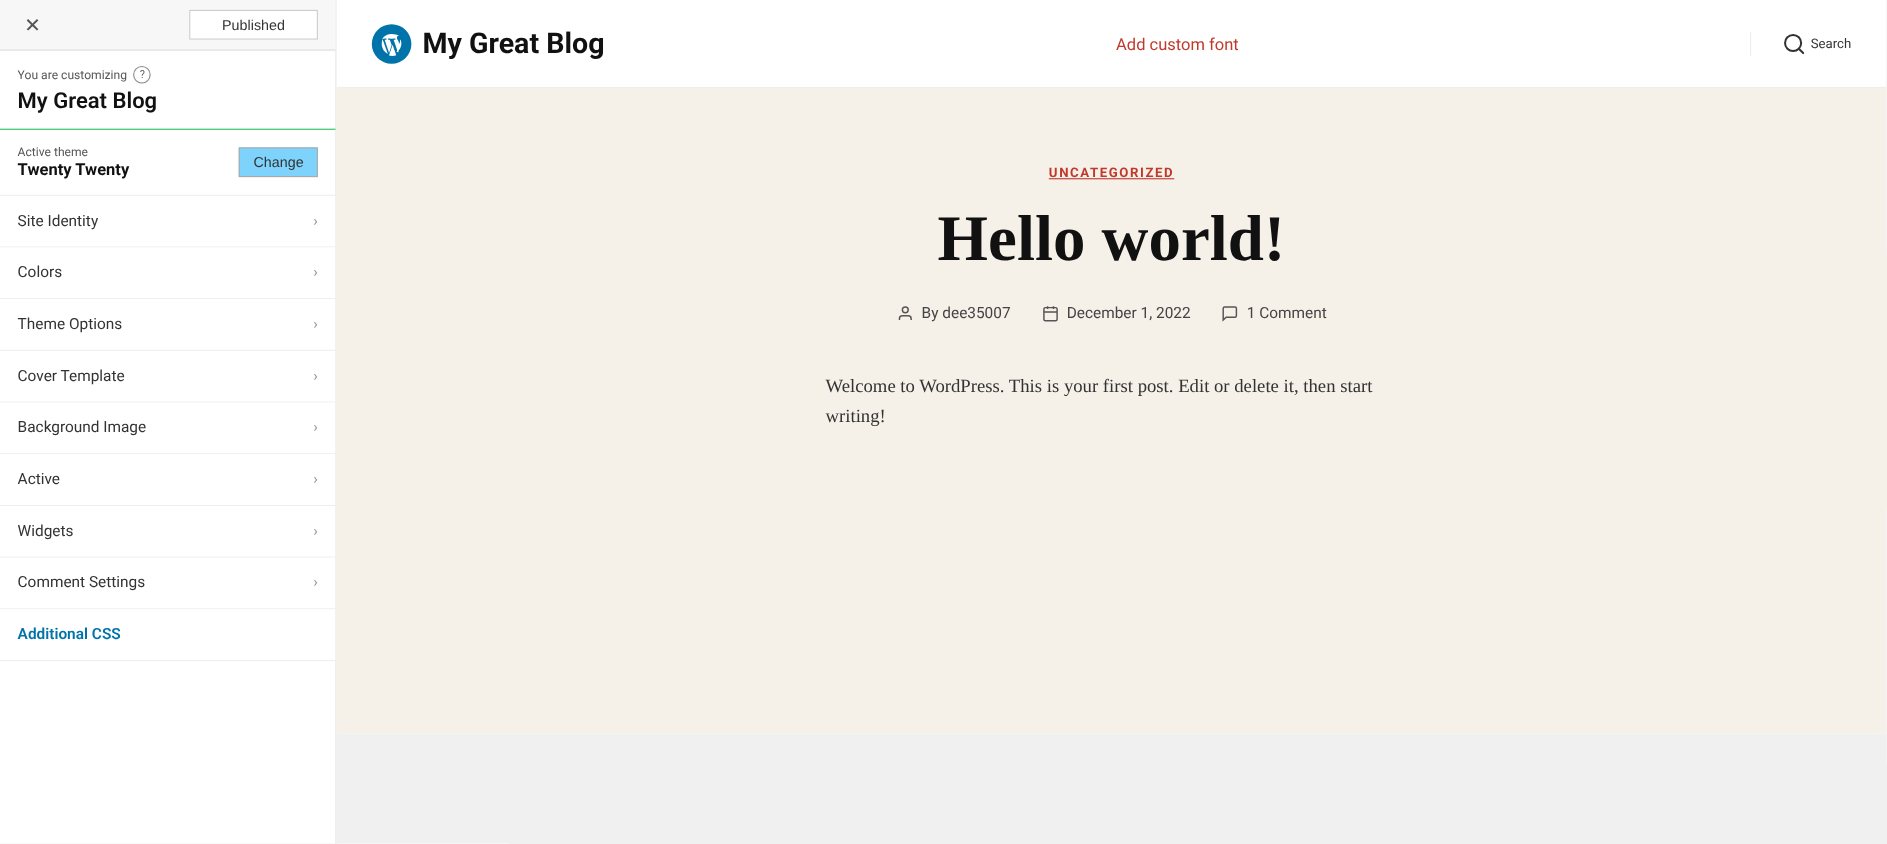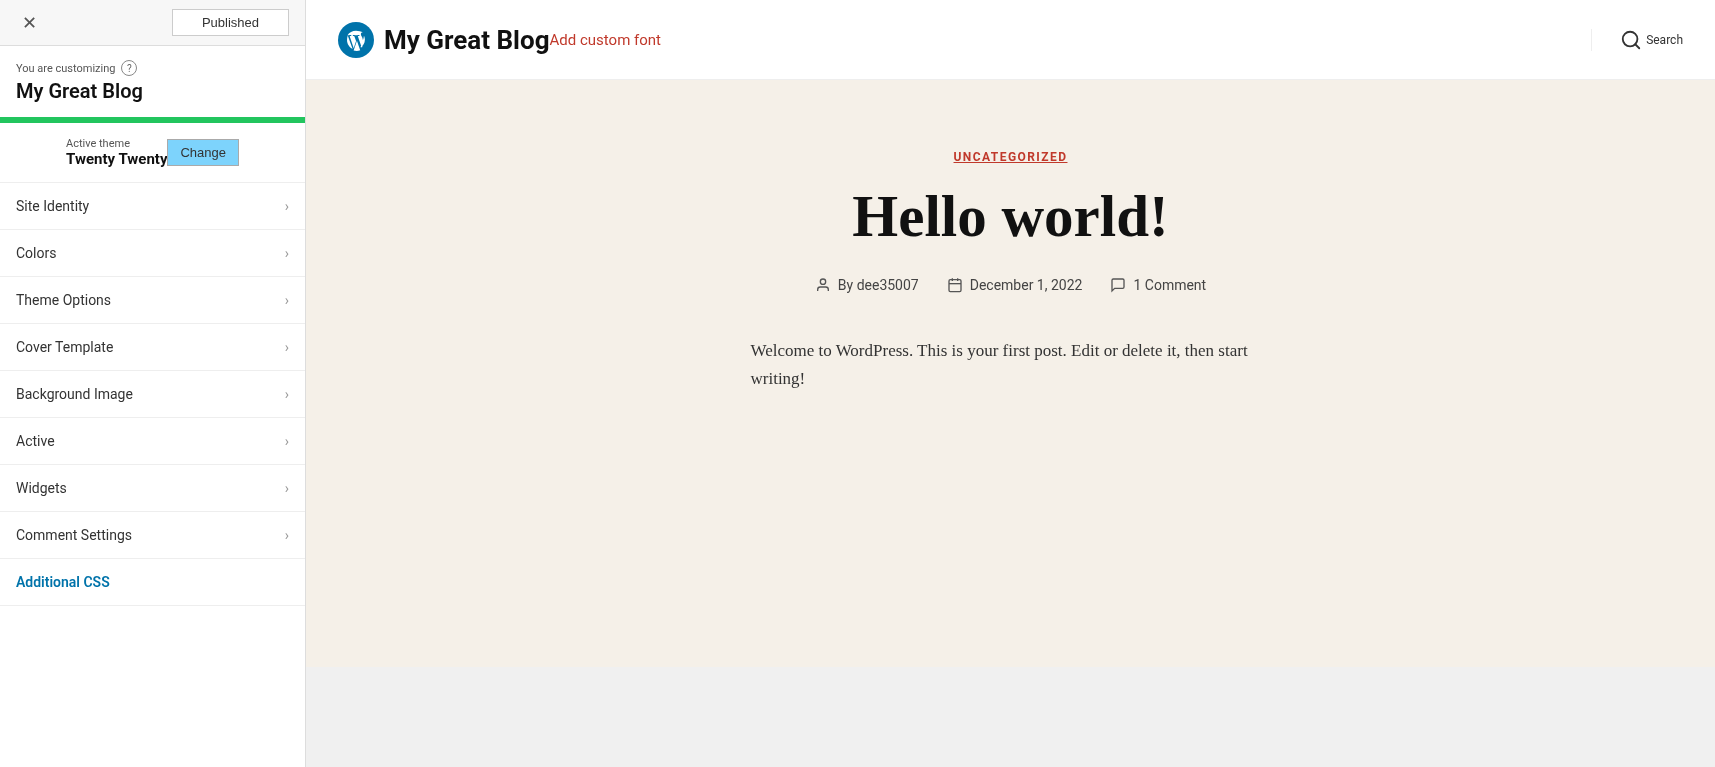--- a/index.html
+++ b/index.html
@@ -41,21 +41,21 @@
       border: 1px solid #ccc;
       padding: 5px 29px;
       font-size: 13px;
       cursor: pointer;
       color: #333;
     }
 
     
     #customizing-header {
       padding: 14px 16px 14px 16px;
-      border-bottom: 6px solid #22c55e;
+      border-bottom: 1px solid #22c55e;
     }
     #customizing-label {
       font-size: 11px;
       color: #555;
       margin-bottom: 3px;
       display: flex;
       align-items: center;
       gap: 6px;
     }
     #customizing-label .help-icon {
@@ -74,21 +74,21 @@
       font-weight: 600;
       color: #111;
     }
 
     
     #active-theme-section {
       padding: 14px 16px;
       border-bottom: 1px solid #eee;
       display: flex;
       align-items: center;
-      justify-content: center;
+      justify-content: space-between;
     }
     #active-theme-info {}
     #active-theme-label {
       font-size: 11px;
       color: #555;
     }
     #active-theme-name {
       font-size: 15px;
       font-weight: 700;
       color: #111;
@@ -162,21 +162,21 @@
     }
     #site-logo-icon svg { width: 22px; height: 22px; fill: #fff; }
     #site-title {
       font-size: 26px;
       font-weight: 700;
       color: #111;
     }
     #preview-nav-center {
       flex: 1;
       display: flex;
-      justify-content: flex-start;
+      justify-content: center;
     }
     #add-custom-font-link {
       font-size: 15px;
       color: #c0392b;
       text-decoration: none;
       cursor: pointer;
     }
     #preview-nav-right {
       display: flex;
       flex-direction: row;

